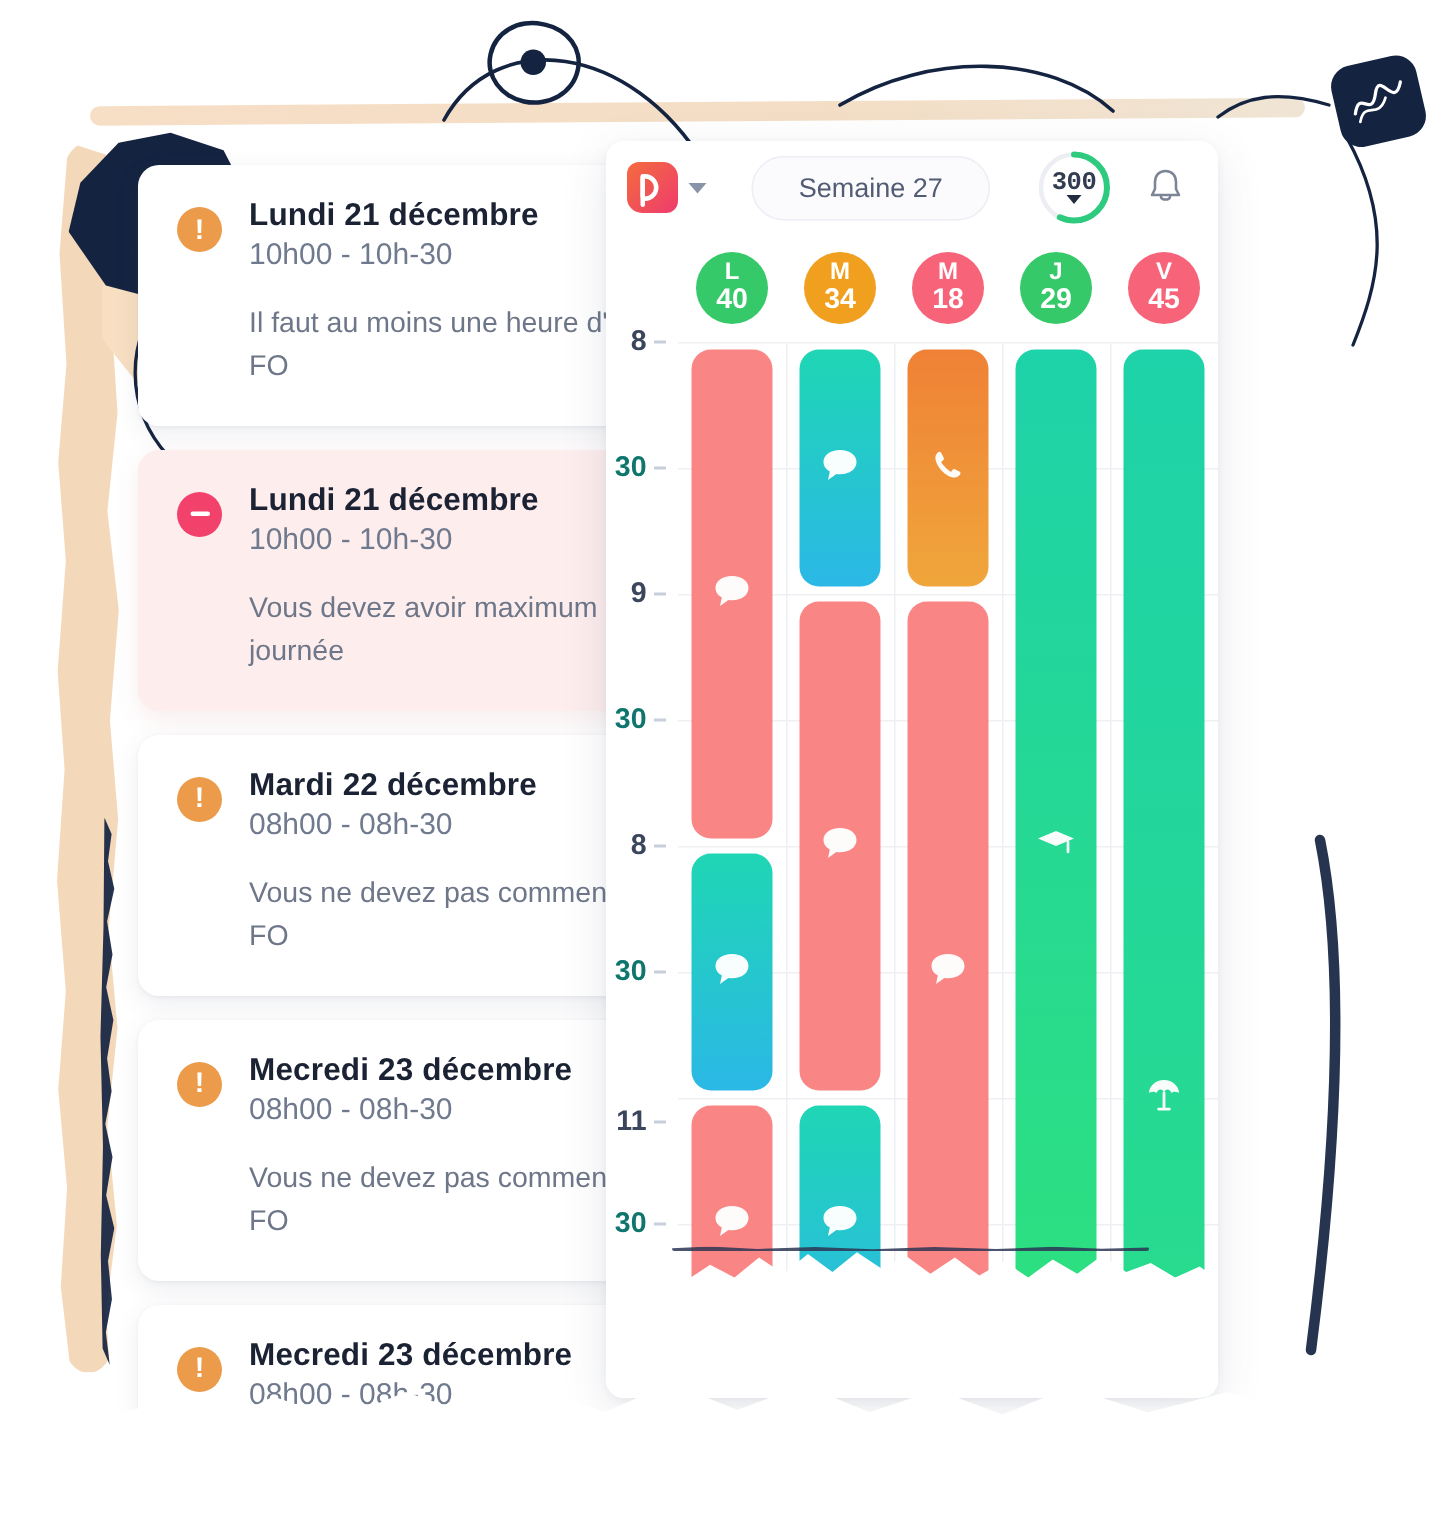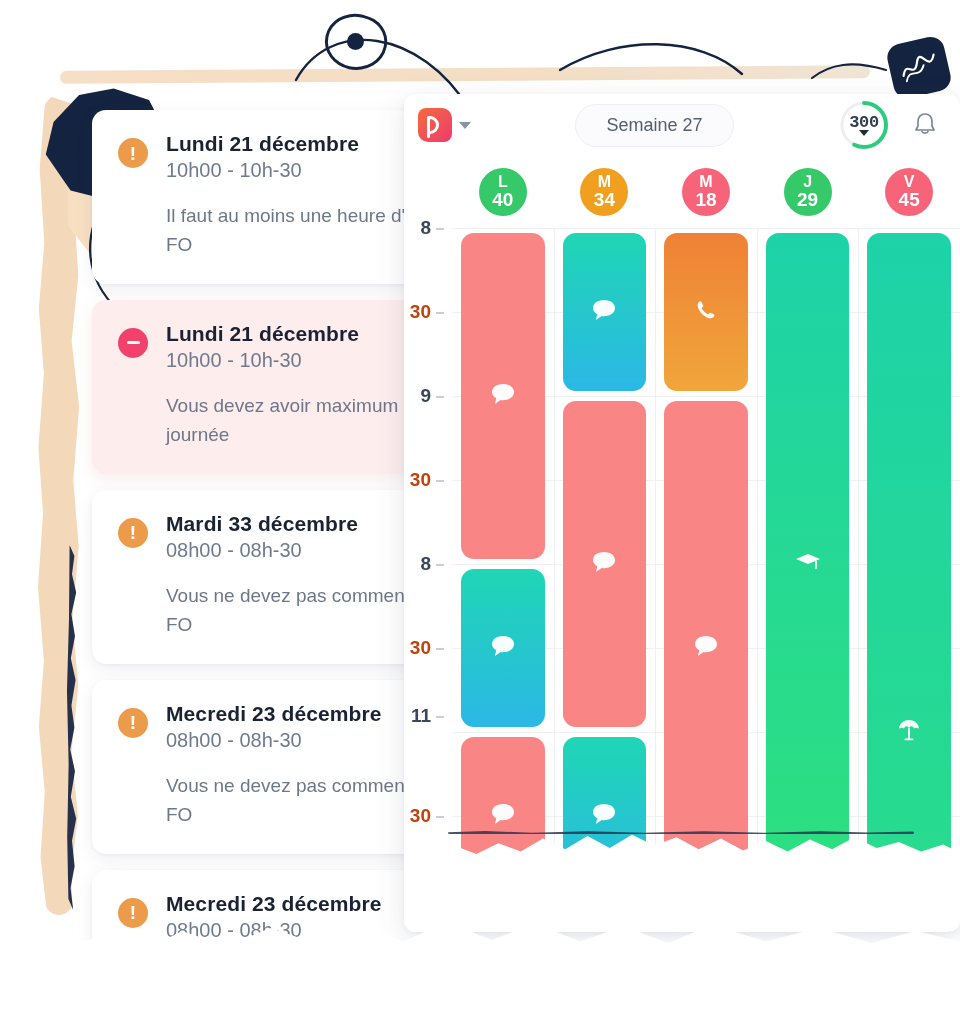--- a/index.html
+++ b/index.html
@@ -129,21 +129,21 @@
   }
   .alert-msg {
     font-size: 19px; color: #6e7789; margin-top: 19px;
     line-height: 1.55; width: 330px;
   }
 
   
   .cal-panel {
     position: absolute;
     left: 404px; top: 94px;
-    width: 556px; height: 838px;
+    width: 408px; height: 838px;
     background: #ffffff;
     border-radius: 12px;
     box-shadow: 0 8px 30px rgba(70,80,110,.13), 0 2px 6px rgba(70,80,110,.06);
     overflow: hidden;
   }
   .cal-header {
     height: 62px;
     display: flex; align-items: center;
     padding: 0 18px 0 14px;
     gap: 10px;
@@ -225,21 +225,21 @@
   .time-gutter {
     position:absolute; left:0; top:0; width:48px; height:100%;
   }
   .tick {
     position:absolute; right:8px;
     transform: translateY(-50%);
     text-align:right;
     white-space:nowrap;
   }
   .tick .lbl { font-size:19px; color:#3b455c; font-weight:700; }
-  .tick.half .lbl { font-size:19px; color:#c2410c; font-weight:600; }
+  .tick.half .lbl { font-size:19px; color:#0f766e; font-weight:600; }
   .tick .dash {
     display:inline-block; width:8px; height:1.6px; background:#c9cedb;
     vertical-align: middle; margin-left:5px; margin-bottom:2px;
   }
 
   .grid-body {
     position:absolute; left:48px; top:0; right:0; bottom:0;
   }
   .hline { position:absolute; left:0; right:0; height:1px; background:#eef0f4; }
   .vline { position:absolute; top:0; bottom:0; width:1px; background:#eef0f4; }
@@ -334,21 +334,21 @@
         </div>
         <div class="alert-body">
           <div class="alert-title">Lundi 21 décembre</div>
           <div class="alert-time">10h00 - 10h-30</div>
           <div class="alert-msg">Vous devez avoir maximum une demi-journée</div>
         </div>
       </div>
       <div class="alert-card">
         <div class="badge-ic warn">!</div>
         <div class="alert-body">
-          <div class="alert-title">Mardi 33 décembre</div>
+          <div class="alert-title">Mardi 22 décembre</div>
           <div class="alert-time">08h00 - 08h-30</div>
           <div class="alert-msg">Vous ne devez pas commencer par du FO</div>
         </div>
       </div>
       <div class="alert-card">
         <div class="badge-ic warn">!</div>
         <div class="alert-body">
           <div class="alert-title">Mecredi 23 décembre</div>
           <div class="alert-time">08h00 - 08h-30</div>
           <div class="alert-msg">Vous ne devez pas commencer par du FO</div>
@@ -425,21 +425,21 @@
       </div>
 
     <div class="grid-area">
       <div class="time-gutter">
           <div class="tick" style="top: 0px;"><span class="lbl">8</span><span class="dash"></span></div>
           <div class="tick half" style="top: 84px;"><span class="lbl">30</span><span class="dash"></span></div>
           <div class="tick" style="top: 168px;"><span class="lbl">9</span><span class="dash"></span></div>
           <div class="tick half" style="top: 252px;"><span class="lbl">30</span><span class="dash"></span></div>
           <div class="tick" style="top: 336px;"><span class="lbl">8</span><span class="dash"></span></div>
           <div class="tick half" style="top: 420px;"><span class="lbl">30</span><span class="dash"></span></div>
-          <div class="tick" style="top: 488px; text-align: center;"><span class="lbl">11</span><span class="dash"></span></div>
+          <div class="tick" style="top: 520px; text-align: center;"><span class="lbl">11</span><span class="dash"></span></div>
           <div class="tick half" style="top: 588px;"><span class="lbl">30</span><span class="dash"></span></div>
           <div class="tick" style="top: 672px;"><span class="lbl">12</span><span class="dash"></span></div>
         </div>
       <div class="grid-body">
           <div class="hline" style="top: 0px;"></div>
           <div class="hline" style="top: 84px;"></div>
           <div class="hline" style="top: 168px;"></div>
           <div class="hline" style="top: 252px;"></div>
           <div class="hline" style="top: 336px;"></div>
           <div class="hline" style="top: 420px;"></div>

